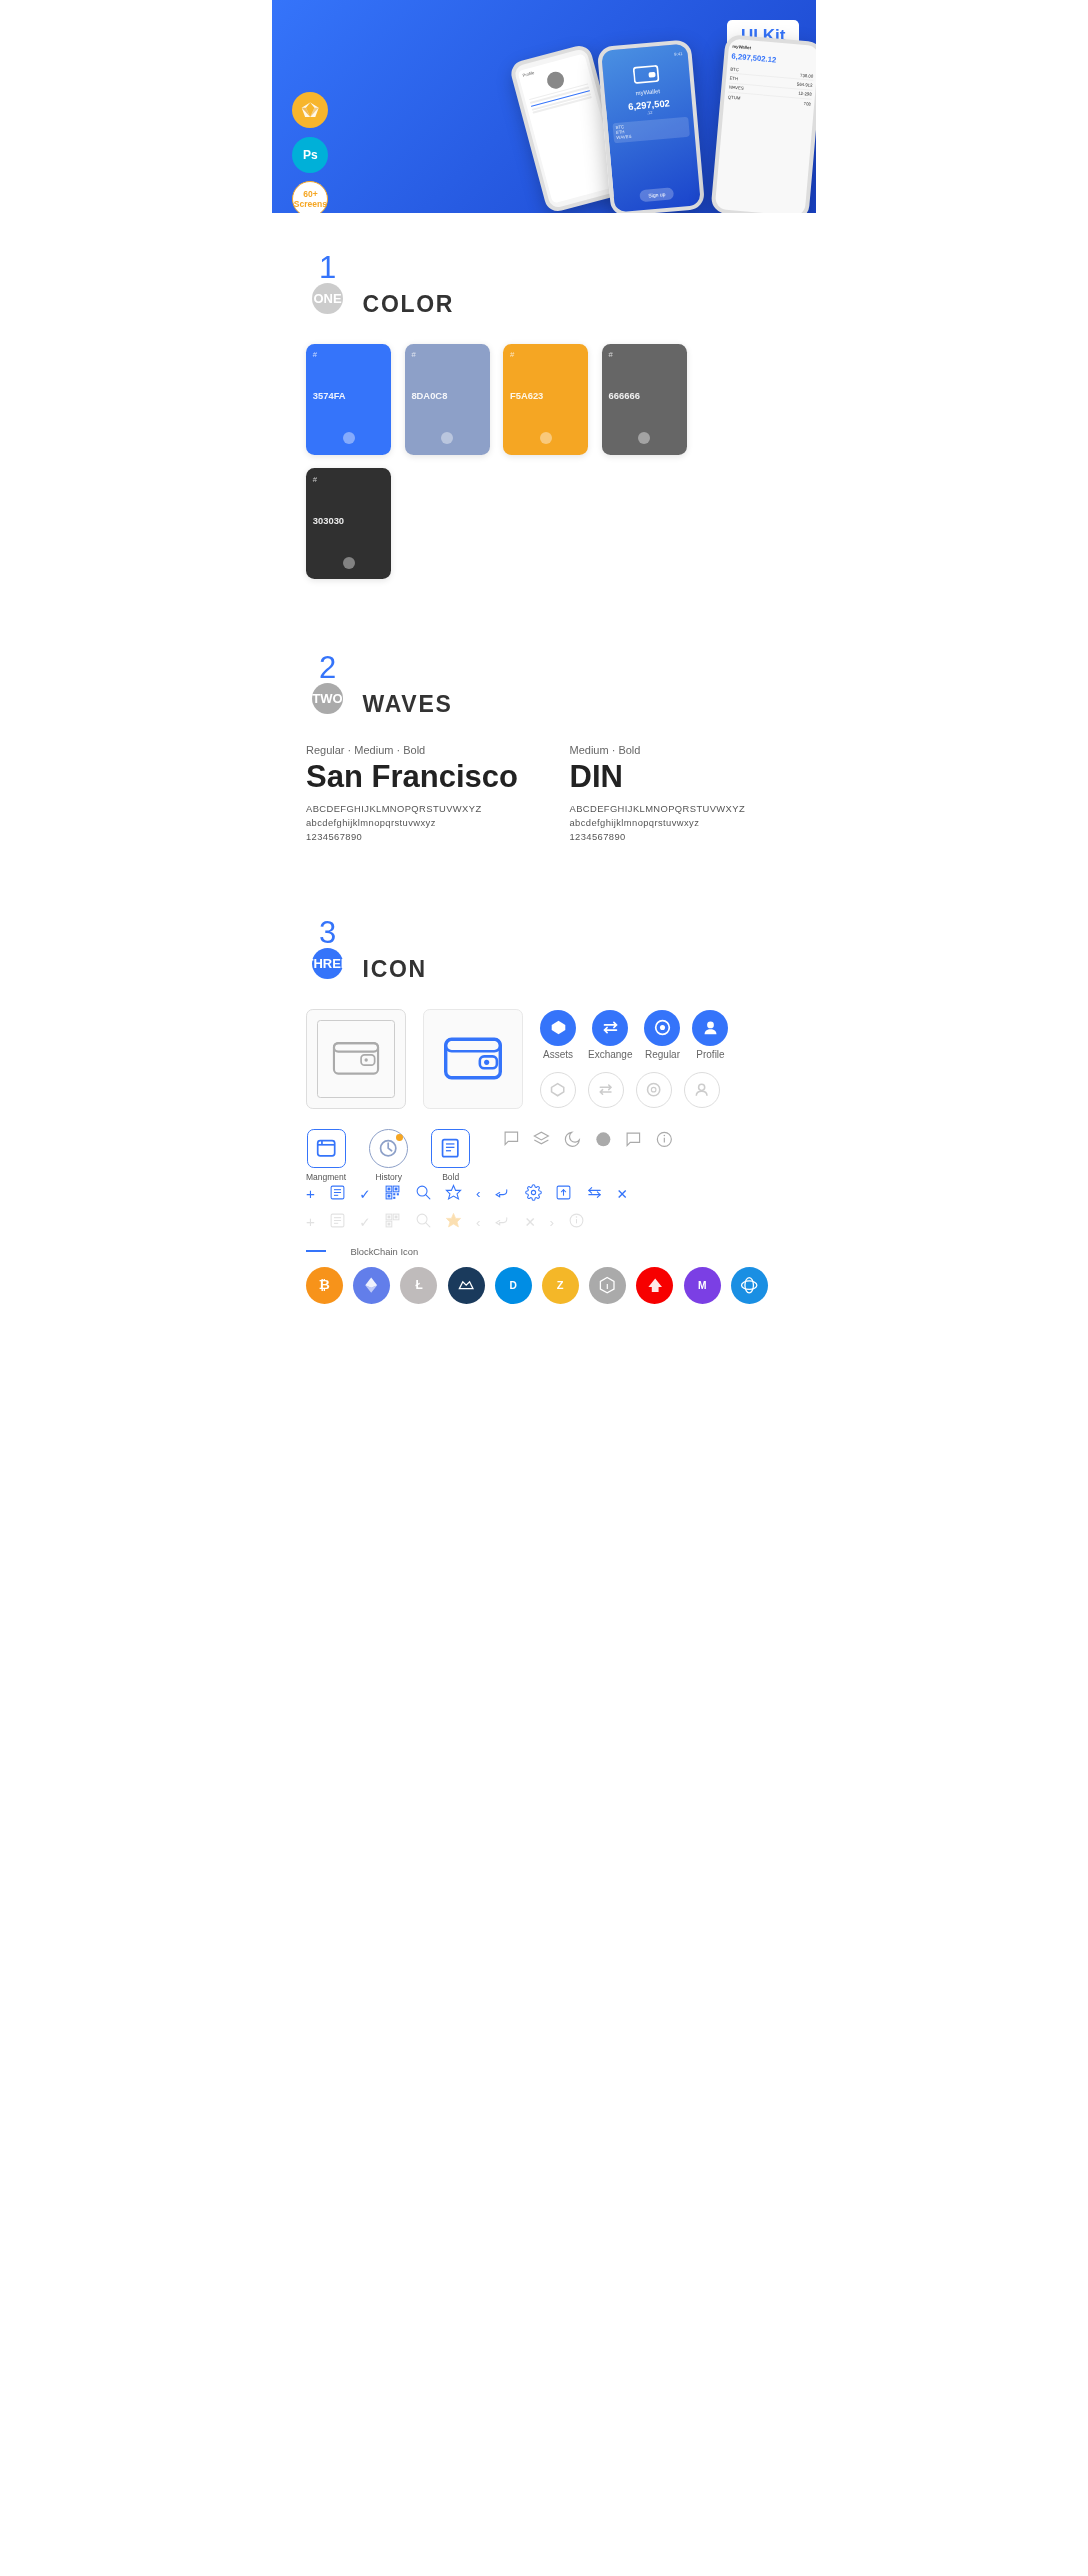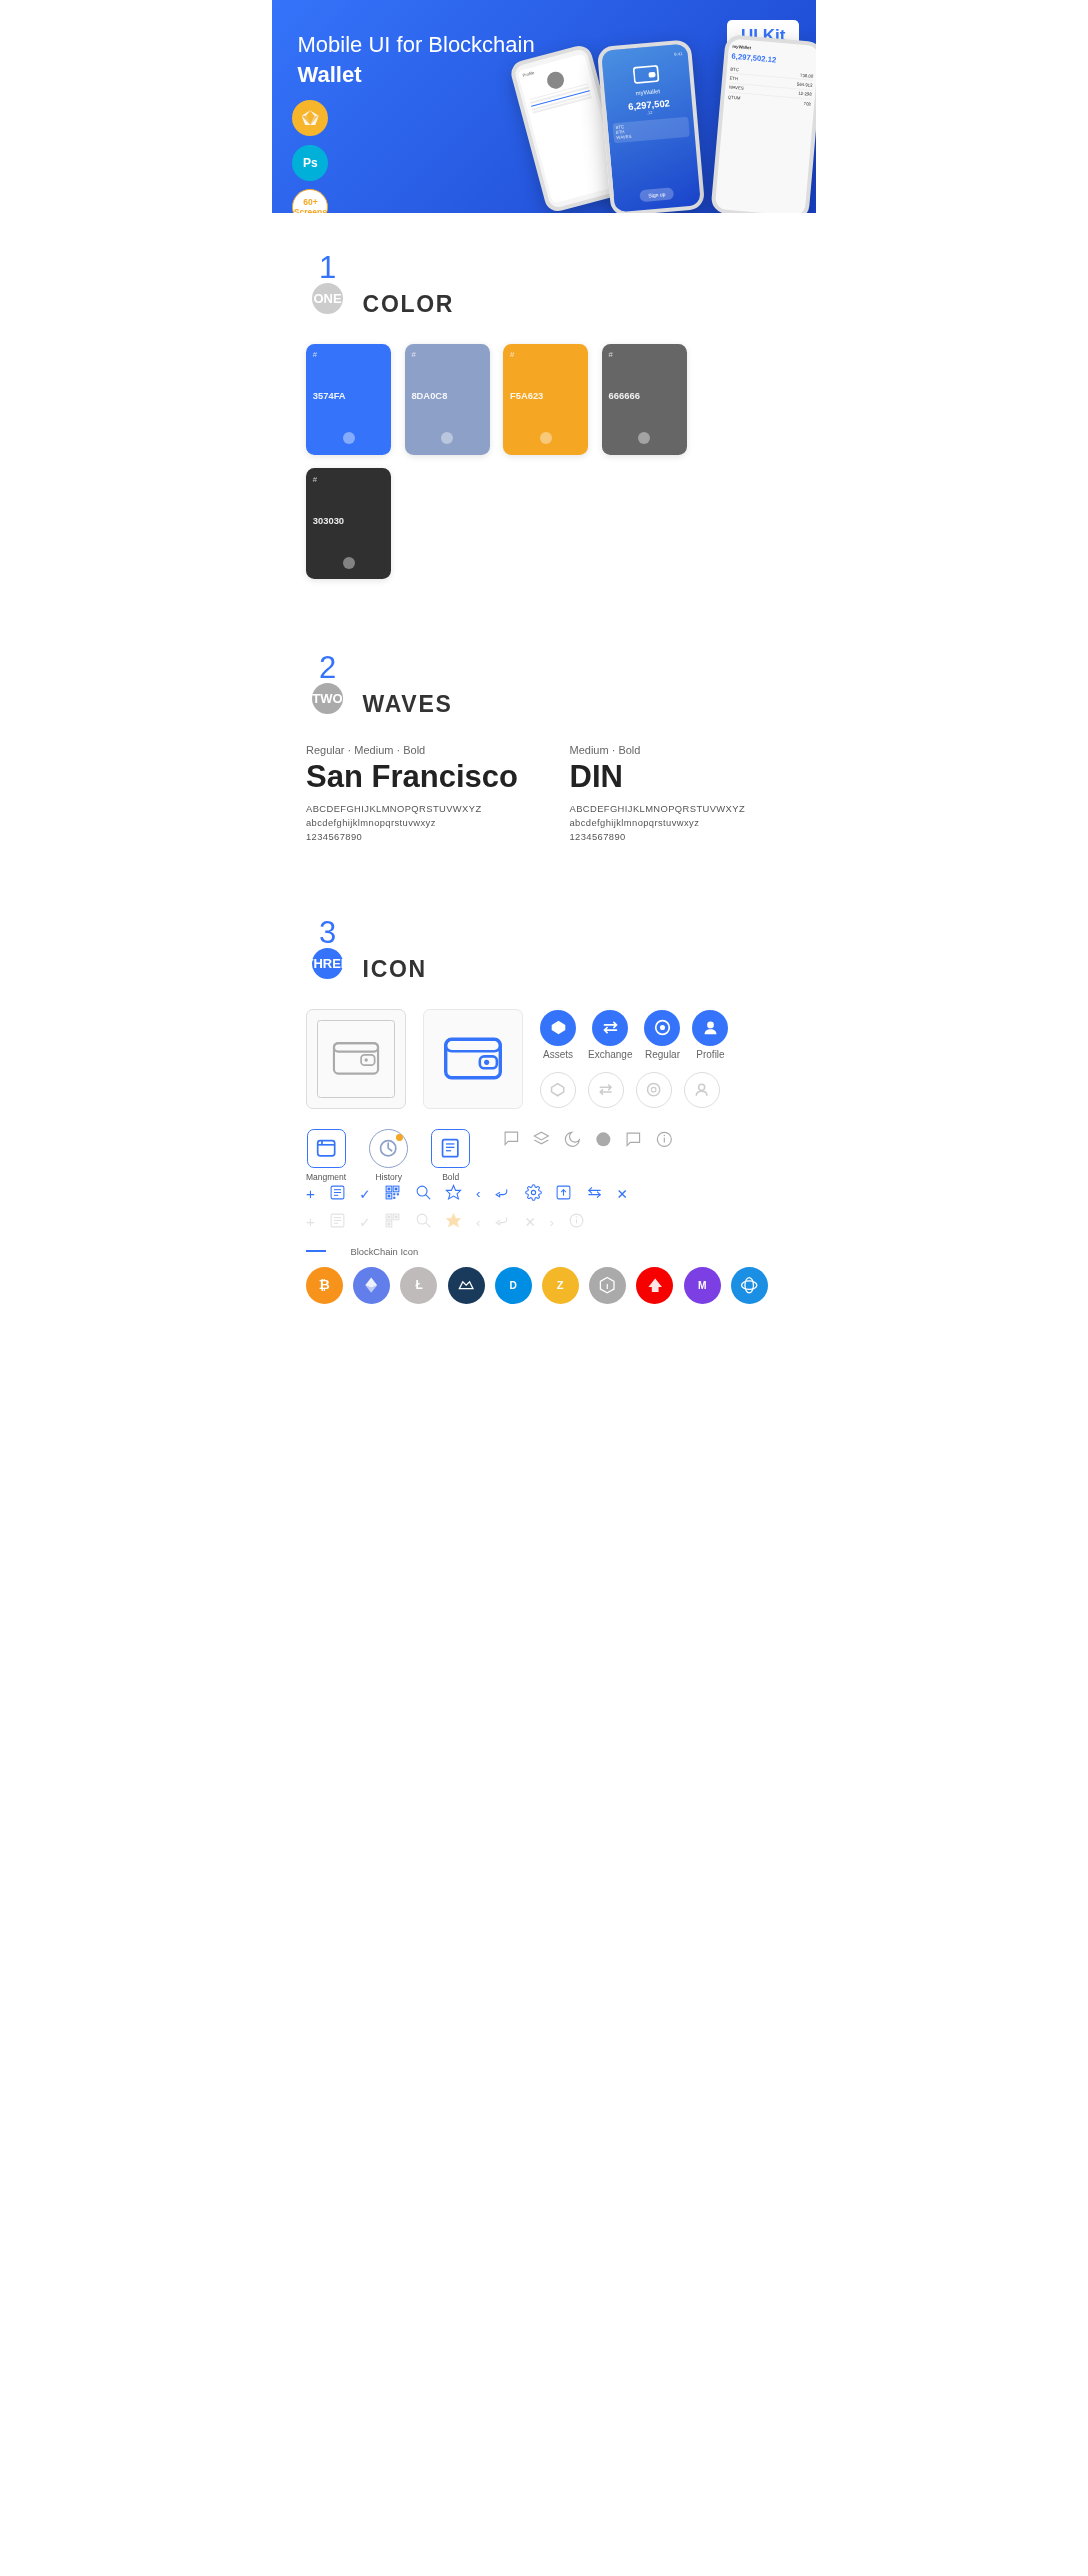--- a/index.html
+++ b/index.html
@@ -224,27 +224,24 @@
       padding: 30px 25.5px 43px;
       position: relative;
       min-height: 213px;
       overflow: hidden;
     }
   </style>
 </head>
 <body>
 
 <div class="hero-section">
-  <h1 style="color:#fff; font-size:22px; font-weight:400; line-height:1.35; max-width:272px;">
-    <span>Mobile UI for Blockchain </span><strong style="font-weight:800;">Wallet</strong>
-  </h1>
 
   <div style="position:absolute; top:20.4px; right:17px; background:#fff; color:#3574FA; font-size:17px; font-weight:700; padding:6px 13.6px; border-radius:5.1px;">UI Kit</div>
 
-  <div style="position:absolute; left:20.4px; top:100px; display:flex; flex-direction:column; gap:8.5px;">
+  <div style="position:absolute; left:20.4px; top:92px; display:flex; flex-direction:column; gap:8.5px;">
     <div style="width:36px;height:36px;border-radius:50%;background:#f7b52c;display:flex;align-items:center;justify-content:center;">
       <svg width="20.4" height="20.4" viewBox="0 0 24 24">
         <polygon points="12,3 22,9 18,20 6,20 2,9" fill="#fff" opacity="0.9"></polygon>
         <polygon points="12,3 17,9 12,20 7,9" fill="#f7b52c"></polygon>
         <polygon points="2,9 7,9 12,20" fill="#e8a020" opacity="0.7"></polygon>
         <polygon points="22,9 17,9 12,20" fill="#e8a020" opacity="0.5"></polygon>
       </svg>
     </div>
     <div style="width:36px;height:36px;border-radius:50%;background:#00b0d8;display:flex;align-items:center;justify-content:center;color:#fff;font-weight:800;font-size:12px;">Ps</div>
     <div style="width:36px;height:36px;border-radius:50%;background:#fff;border:1.7px solid #F5A623;display:flex;align-items:center;justify-content:center;color:#F5A623;font-weight:700;font-size:8.5px;text-align:center;line-height:1.2;">60+<br>Screens</div>

